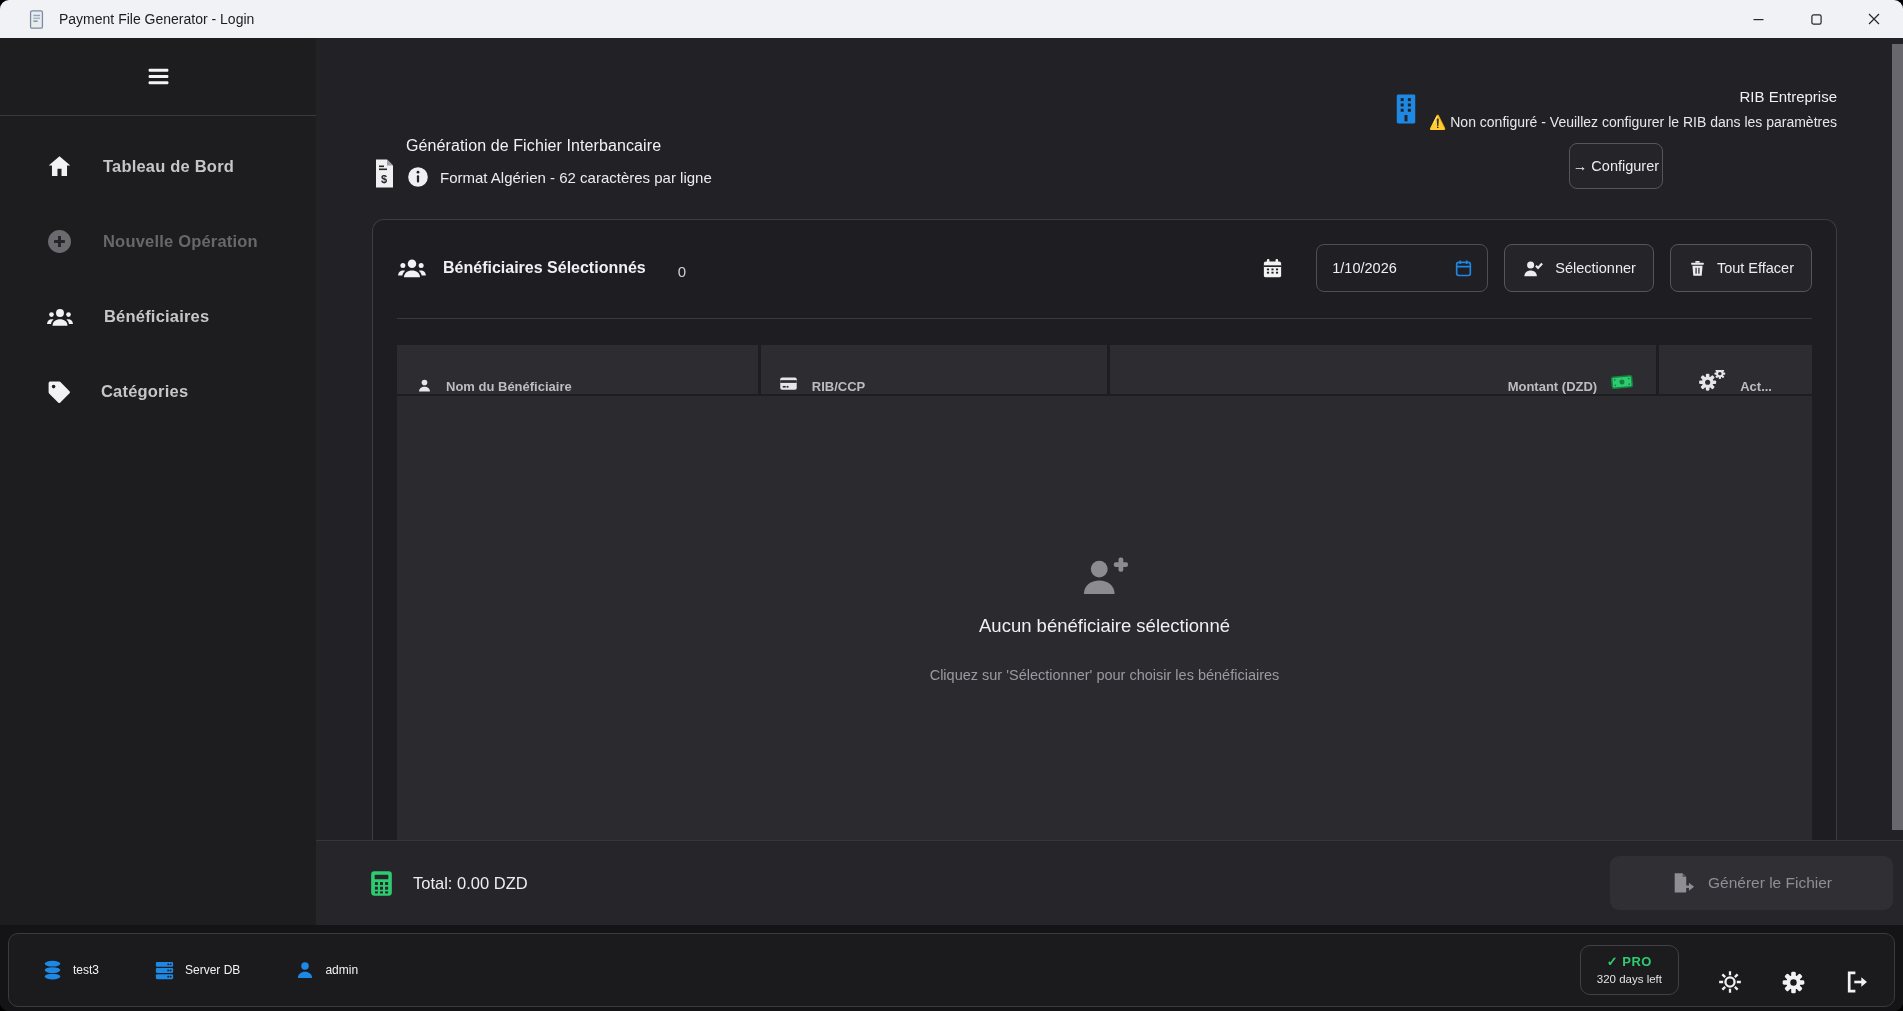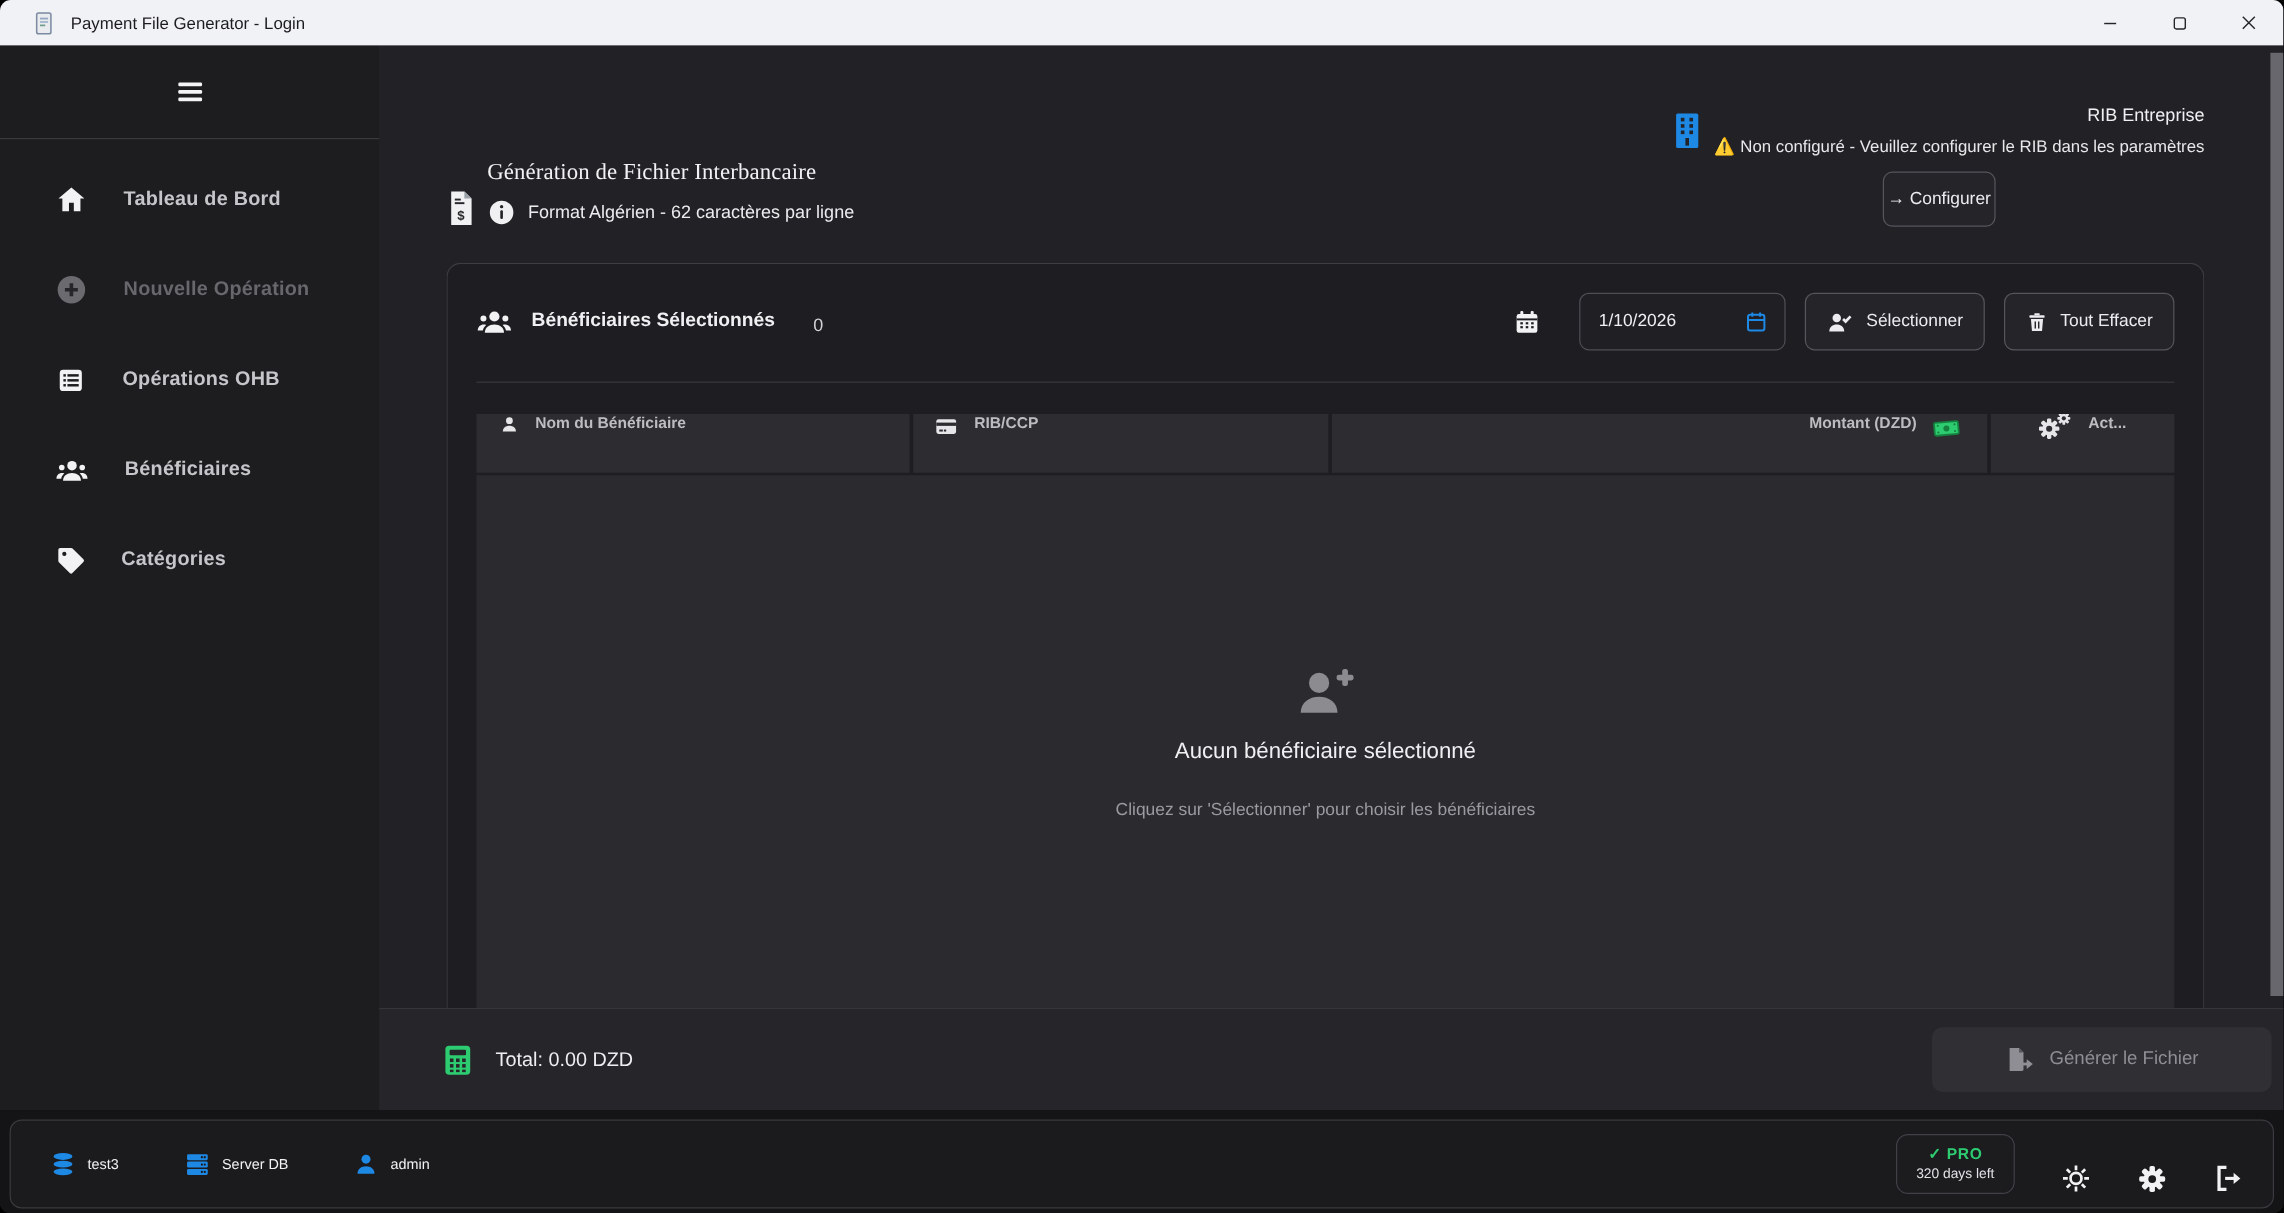--- a/index.html
+++ b/index.html
@@ -26,21 +26,21 @@
   .nav-item { height:75px; display:flex; align-items:center; padding-left:46px; gap:30px; color:#f2f2f4; cursor:default; }
   .nav-item .lbl { font-size:16.5px; font-weight:600; letter-spacing:.2px; color:#c6c6ca; }
   .nav-item.disabled { color:#6a6a6f; }
   .nav-item.disabled .lbl { color:#67676c; }
 
   
   .main { flex:1 1 auto; display:flex; flex-direction:column; min-width:0; background:#222226; }
   .main-header { display:flex; justify-content:space-between; padding:50px 66px 0 56px; }
   .hdr-left { display:flex; align-items:flex-end; gap:10px; }
   .hdr-left .icol { color:#f0f0f2; display:flex; }
-  .hdr-title { font-size:19px; color:#f2f2f4; letter-spacing:.1px;font-family:Liberation Serif, serif; }
+  .hdr-title { font-size:16px; color:#f2f2f4; letter-spacing:.1px; }
   .hdr-sub { display:flex; align-items:center; gap:10px; margin-top:10px; color:#ececee; }
   .hdr-sub .txt { font-size:15px; }
   .hdr-right { display:flex; flex-direction:column; align-items:center; }
   .rib-row { display:flex; align-items:center; gap:12px; }
   .rib-col { text-align:right; }
   .rib-title { font-size:15px; color:#f0f0f2; }
   .rib-warning { font-size:14px; color:#e8e8ea; margin-top:9px; }
   .btn { display:flex; align-items:center; justify-content:center; gap:10px; background:#242429; border:1px solid #55555c; border-radius:8px; color:#ececf0; cursor:pointer; font-family:inherit; }
   .configure-btn { margin-top:13px; height:46px; padding:0 3px; font-size:14.5px; }
 
@@ -51,21 +51,21 @@
   .card-title { font-size:16px; font-weight:700; color:#f0f0f2; }
   .card-count { font-size:15px; color:#d2d2d6; margin-left:16px; padding-top:6px; }
   .card-actions { margin-left:auto; display:flex; align-items:center; gap:16px; }
   .cal-outside { color:#f2f2f4; display:flex; }
   .date-input { width:172px; height:48px; border:1px solid #4e4e55; border-radius:8px; background:#1f1f24; display:flex; align-items:center; justify-content:space-between; padding:0 13px 0 15px;margin-left:16px; }
   .date-text { font-size:14.5px; color:#f0f0f2; }
   .act-btn { height:48px; padding:0 17px; font-size:14.5px; }
   .card-div { border-top:1px solid #38383d; margin:0 24px; }
 
   .table-header { display:flex; gap:3px; margin:26px 24px 0 24px; flex:0 0 49px; }
-  .th-cell { background:#2c2c31; display:flex; align-items:flex-start; gap:13px; color:#bcbcc1; font-size:13px; font-weight:700; }
+  .th-cell { background:#2c2c31; display:flex; align-items:flex-end; gap:13px; color:#bcbcc1; font-size:13px; font-weight:700; }
   .th-name   { flex:0 0 25.5%; padding-left:19px; }
   .th-rib    { flex:0 0 24.5%; padding-left:17px; }
   .th-amount { flex:1 1 auto; justify-content:flex-end; padding-right:22px; }
   .th-act    { flex:0 0 10.8%; justify-content:center; }
   .th-ic { display:flex; color:#e6e6e8; }
 
   .table-body { flex:1 1 auto; margin:2px 24px 0 24px; background:#2a2a2f; display:flex; flex-direction:column; align-items:center; justify-content:center; }
   .empty-icon { color:#8b8b90; display:flex; }
   .empty-title { margin-top:16px; font-size:18.5px; color:#f0f0f2; }
   .empty-hint { margin-top:30px; font-size:14.5px; color:#9a9aa0; }
@@ -143,34 +143,20 @@
         </div>
 
         <div class="nav-item disabled">
           <svg width="27" height="27" viewBox="0 0 24 24">
               <circle cx="12" cy="12" r="10.2" fill="currentColor"></circle>
               <path d="M7.2 12h9.6M12 7.2v9.6" stroke="#26262a" stroke-width="2.7"></path>
             </svg>
           <span class="lbl">Nouvelle Opération</span>
         </div>
 
-        <div class="nav-item">
-          <svg width="26" height="26" viewBox="0 0 24 24">
-              <rect x="3.5" y="3.8" width="17" height="16.4" rx="2.6" fill="currentColor"></rect>
-              <g fill="#1d1d20">
-                <rect x="6.3" y="7.2" width="1.9" height="1.9"></rect>
-                <rect x="9.4" y="7.2" width="8.7" height="1.9"></rect>
-                <rect x="6.3" y="11" width="1.9" height="1.9"></rect>
-                <rect x="9.4" y="11" width="8.7" height="1.9"></rect>
-                <rect x="6.3" y="14.8" width="1.9" height="1.9"></rect>
-                <rect x="9.4" y="14.8" width="8.7" height="1.9"></rect>
-              </g>
-            </svg>
-          <span class="lbl">Opérations OHB</span>
-        </div>
 
         <div class="nav-item">
           <svg width="28" height="28" viewBox="0 0 24 24" fill="currentColor">
               <circle cx="12" cy="8.6" r="3.4"></circle>
               <path d="M5.6 19.4c0-3.5 2.9-5.5 6.4-5.5s6.4 2 6.4 5.5z"></path>
               <circle cx="4.7" cy="9.9" r="2"></circle>
               <path d="M.9 18c0-2.6 1.8-4.1 4-4.1.6 0 1.1.1 1.6.3-1.4 1.2-2.2 2.8-2.2 3.8z"></path>
               <circle cx="19.3" cy="9.9" r="2"></circle>
               <path d="M23.1 18c0-2.6-1.8-4.1-4-4.1-.6 0-1.1.1-1.6.3 1.4 1.2 2.2 2.8 2.2 3.8z"></path>
             </svg>

